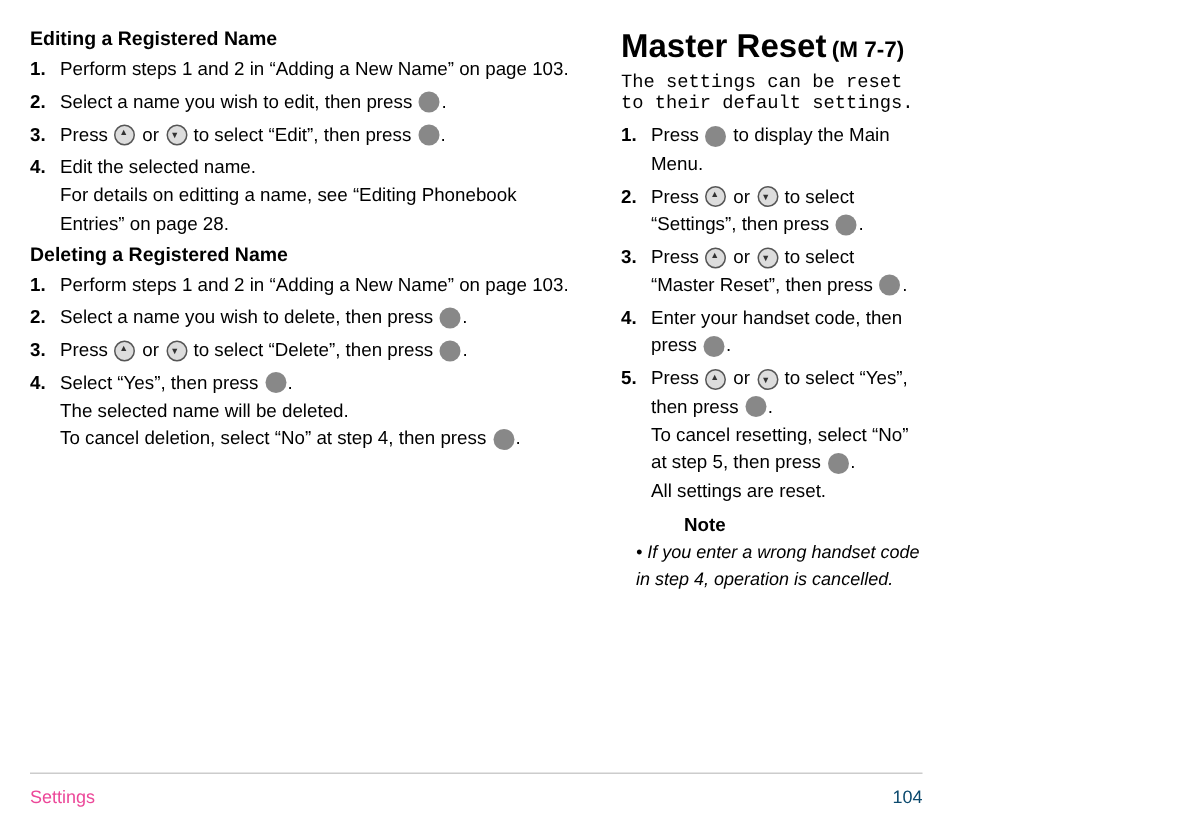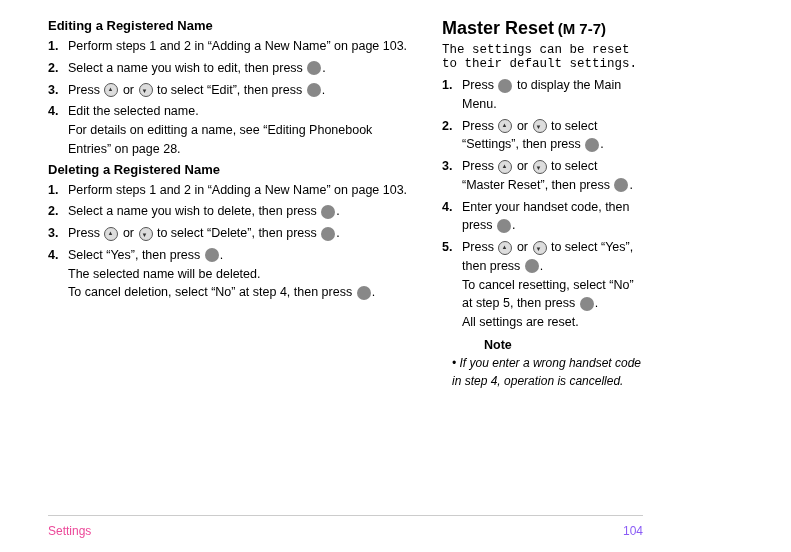--- a/index.html
+++ b/index.html
@@ -11,42 +11,41 @@
       font-size: 13px;
       color: #000;
       overflow: hidden;
     }
     .page {
       display: flex;
       flex-direction: column;
       width: 635px;
       height: 552px;
       padding: 18px 20px 14px 20px;
-      margin-left: 28px;
     }
     .columns {
       display: flex;
       flex: 1;
       gap: 24px;
     }
     .left-col {
       flex: 0 0 370px;
       padding-right: 10px;
     }
     .right-col {
       flex: 1;
     }
     .section-title {
       font-weight: bold;
       font-size: 13px;
       margin-bottom: 4px;
     }
     .master-title {
       font-weight: bold;
-      font-size: 18px;
+      font-size: 22px;
       margin-bottom: 3px;
     }
     .indent-text {
       padding-left: 0px;
       font-size: 12.5px;
       line-height: 1.5;
       margin-bottom: 4px;
       margin-top: 1px;
       text-align: right;
     }
@@ -122,21 +121,21 @@
       border-top: 1px solid #ccc;
       margin-top: 6px;
     }
     .footer-left {
       flex: 1;
       font-size: 12px;
       color: #ec4899;
     }
     .footer-right {
       font-size: 12px;
-      color: #8b5cf6;
+      color: #0c4a6e;
     }
     .ol-custom {
       list-style: none;
       padding-left: 0;
     }
     .ol-custom li {
       display: flex;
       gap: 4px;
       margin-bottom: 3px;
       font-size: 12.5px;

